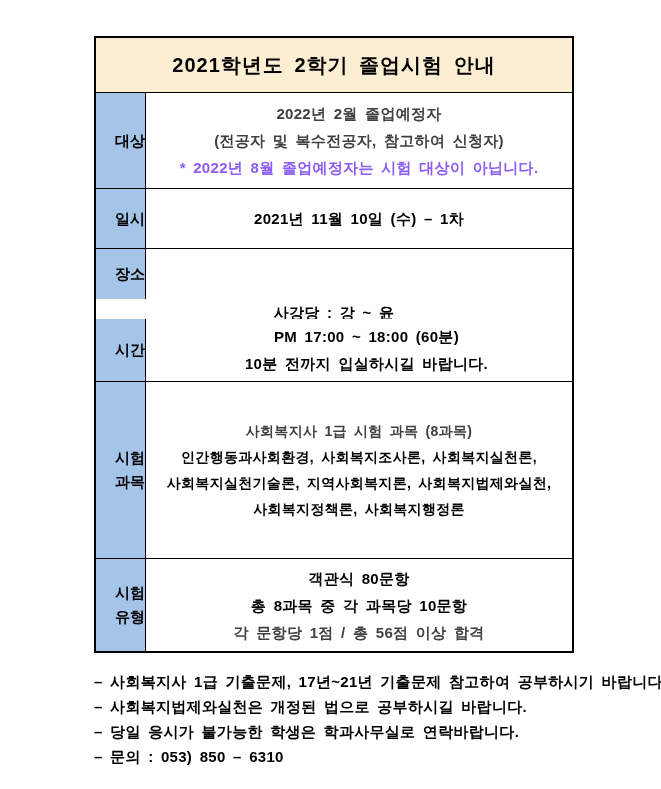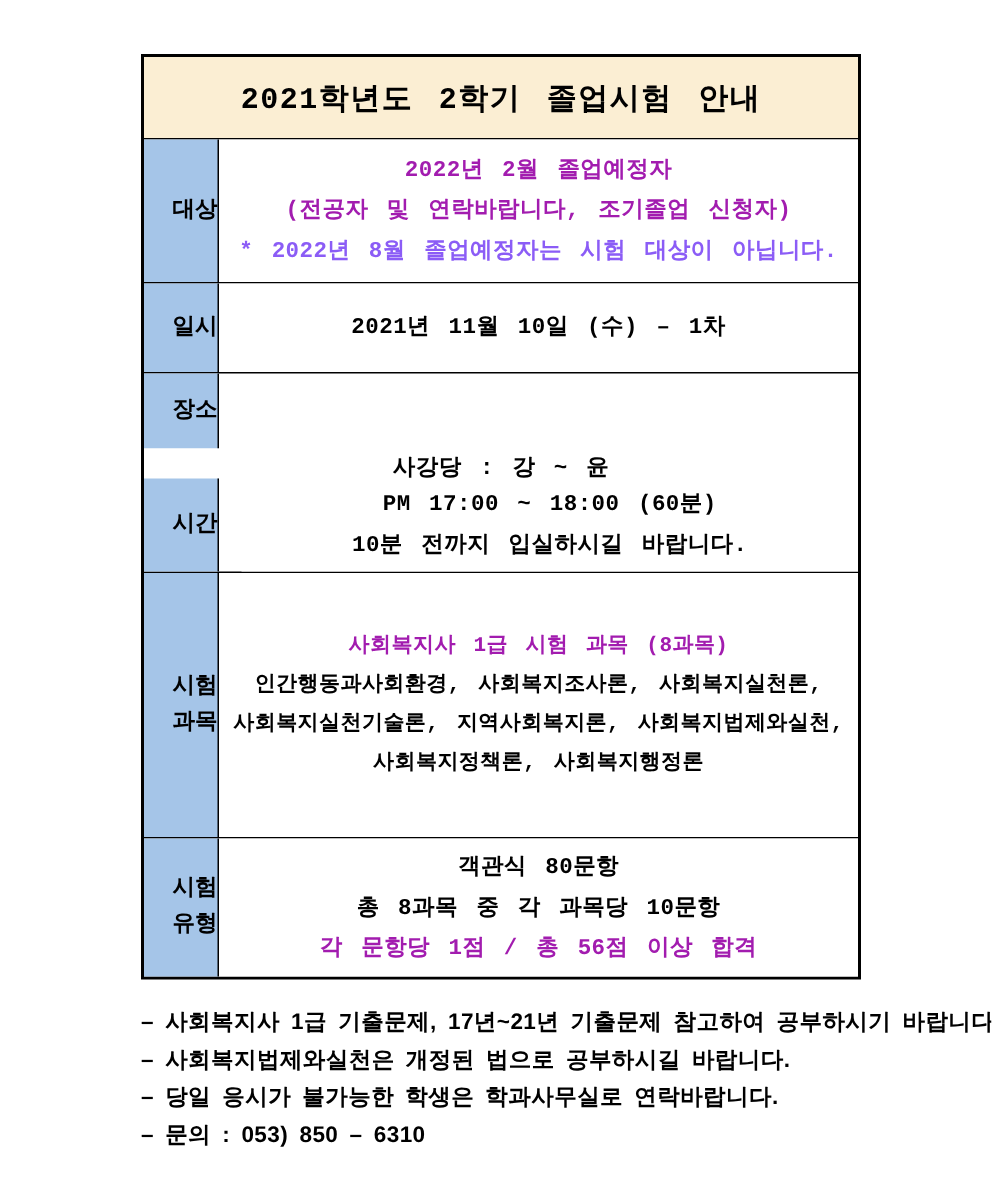--- a/index.html
+++ b/index.html
@@ -16,21 +16,20 @@
     overflow: hidden;
   }
   .gtable {
     position: absolute;
     left: 94px;
     top: 36px;
     width: 480px;
     border: 2px solid #000000;
     box-sizing: border-box;
     background: #ffffff;
-    font-family: Liberation Mono, monospace;
   }
   .trow {
     display: flex;
     box-sizing: border-box;
   }
   .trow + .trow { border-top: 1px solid #000000; }
   .title-row {
     height: 54px;
     background: #fbeed3;
     align-items: center;
@@ -77,21 +76,21 @@
     letter-spacing: 0.3px;
     text-align: center;
   }
   .r-target   { height: 96px; }
   .r-datetime { height: 60px; }
   .r-location { height: 70px; flex-direction: column; }
   .r-time     { height: 63px; gap: 15px; }
   .r-subjects { height: 177px; }
   .r-format   { height: 93px; }
   .r-subjects .cline { font-size: 14px; line-height: 26px; }
-  .c-blue { color: #a21caf; }
+  .c-blue { color: #404040; }
   .c-red  { color: #8b5cf6; }
   .notes {
     position: absolute;
     left: 94px;
     top: 669px;
     width: 560px;
   }
   .note {
     font-size: 15px;
     font-weight: bold;
@@ -113,21 +112,21 @@
       <div class="title">2021학년도 2학기 졸업시험 안내</div>
     </div>
 
     <div class="trow r-target">
       <div class="lcell">
         <span>대상</span>
         <span></span>
       </div>
       <div class="ccell">
         <div class="cline c-blue">2022년 2월 졸업예정자</div>
-        <div class="cline c-blue">(전공자 및 연락바랍니다, 조기졸업 신청자)</div>
+        <div class="cline c-blue">(전공자 및 복수전공자, 참고하여 신청자)</div>
         <div class="cline c-red">* 2022년 8월 졸업예정자는 시험 대상이 아닙니다.</div>
       </div>
     </div>
 
     <div class="trow r-datetime">
       <div class="lcell">
         <span>일시</span>
         <span></span>
       </div>
       <div class="ccell">

